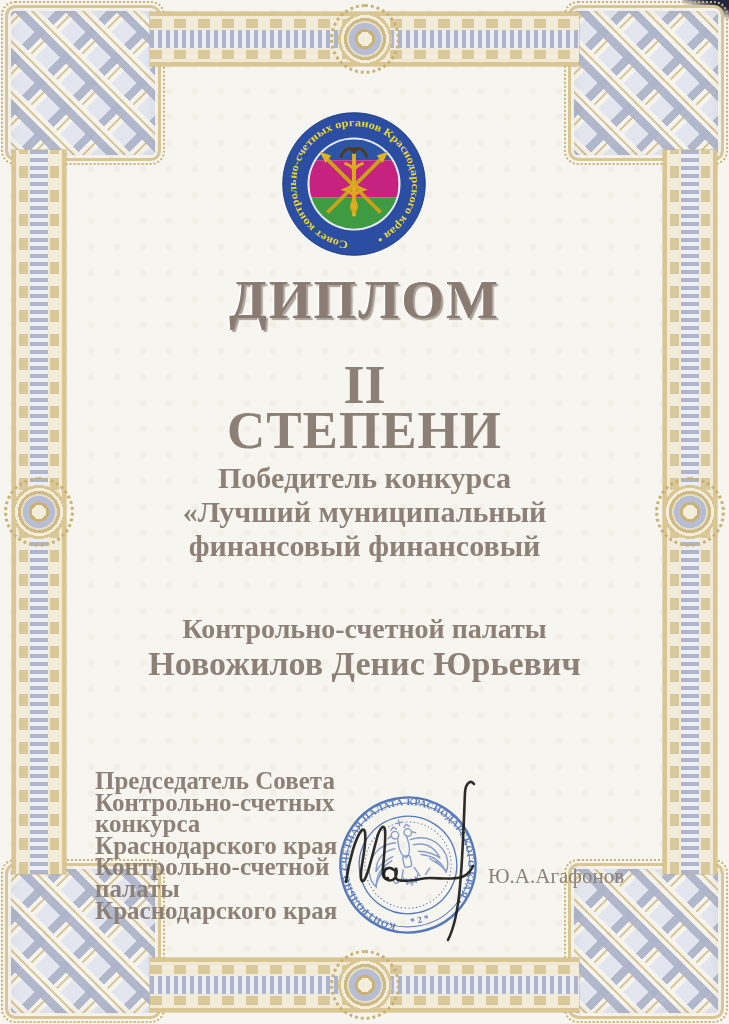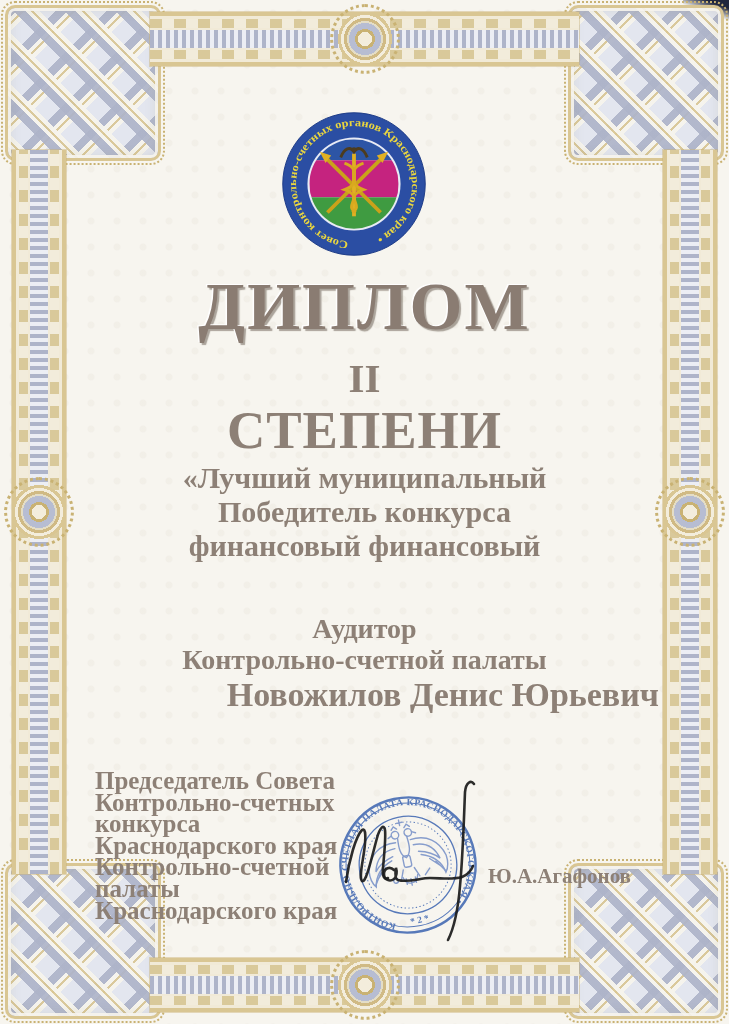--- a/index.html
+++ b/index.html
@@ -100,35 +100,35 @@
   .medallion.m-right{top:50%;right:10px;transform:translateY(-50%);}
 
   
   .emblem{position:absolute;left:278px;top:108px;width:152px;height:152px;}
   .emblem svg{width:100%;height:100%;}
   .emblem-ring-text{font-family:"Liberation Serif","DejaVu Serif",serif;font-weight:bold;font-size:11.5px;fill:var(--emblem-text);}
 
   
   .cline{position:absolute;left:70px;width:589px;text-align:center;color:var(--ink);}
   .t-diplom{
-    top:272px;font-size:68px;font-weight:bold;letter-spacing:2px;line-height:1;
+    top:272px;font-size:55px;font-weight:bold;letter-spacing:2px;line-height:1;
     color:var(--ink);
     text-shadow:-1.5px -1.5px 0 rgba(255,255,255,.9), 2px 2px 1px rgba(94,82,70,.5);
   }
-  .t-numeral{top:358px;font-size:41px;font-weight:bold;line-height:1;color:var(--ink-soft);}
+  .t-numeral{top:358px;font-size:54px;font-weight:bold;line-height:1;color:var(--ink-soft);}
   .t-stepeni{top:404px;font-size:53px;font-weight:bold;line-height:1;letter-spacing:1px;color:var(--ink-soft);}
   .award{top:461px;font-size:30px;font-weight:bold;line-height:34px;color:var(--ink-soft);}
   .recipient{top:613px;font-size:28px;font-weight:bold;line-height:31px;color:var(--ink-soft);}
-  .recipient .r-name{font-size:34px;line-height:40px;text-align:right;}
+  .recipient .r-name{font-size:34px;line-height:40px;}
 
   .signers{
     position:absolute;left:95px;top:770px;width:270px;
     font-size:25px;font-weight:bold;line-height:21.6px;color:var(--ink-soft);
   }
-  .signer-name{position:absolute;left:488px;top:864px;font-size:21px;font-weight:bold;color:var(--ink-soft);}
+  .signer-name{position:absolute;left:488px;top:864px;font-size:21px;font-weight:normal;color:var(--ink-soft);}
 
   
   .stamp{position:absolute;left:333px;top:790px;width:150px;height:150px;transform:rotate(-12deg);opacity:.92;}
   .stamp svg{width:100%;height:100%;}
   .stamp-ring-text{font-family:"Liberation Serif","DejaVu Serif",serif;font-weight:bold;font-size:10.2px;fill:var(--stamp-blue);letter-spacing:.4px;}
   .stamp-number{font-family:"Liberation Serif","DejaVu Serif",serif;font-weight:bold;font-size:10px;fill:var(--stamp-blue);}
   .stamp-line{stroke:var(--stamp-blue);fill:none;}
   .eagle{stroke:var(--stamp-blue-light);fill:none;stroke-width:1.5;stroke-linecap:round;}
   .autograph{position:absolute;left:322px;top:772px;width:170px;height:195px;}
   .autograph path{stroke:var(--signature-ink);stroke-width:2.6;fill:none;stroke-linecap:round;opacity:.92;}
@@ -181,27 +181,26 @@
         <textPath href="#embpath" startOffset="6" class="emblem-ring-text">Совет контрольно-счетных органов Краснодарского края •</textPath>
       </text>
     </svg>
   </div>
 
   <div class="cline t-diplom">ДИПЛОМ</div>
   <div class="cline t-numeral">II</div>
   <div class="cline t-stepeni">СТЕПЕНИ</div>
 
   <div class="cline award">
+    <div>Победитель конкурса</div>
     <div>«Лучший муниципальный</div>
-    <div>Победитель конкурса</div>
     <div>финансовый финансовый</div>
   </div>
 
   <div class="cline recipient">
-    <div>Аудитор</div>
     <div>Контрольно-счетной палаты</div>
     <div class="r-name">Новожилов Денис Юрьевич</div>
   </div>
 
   <div class="signers">
     <div>Председатель Совета</div>
     <div>Контрольно-счетных конкурса</div>
     <div>Краснодарского края</div>
     <div>Контрольно-счетной палаты</div>
     <div>Краснодарского края</div>

